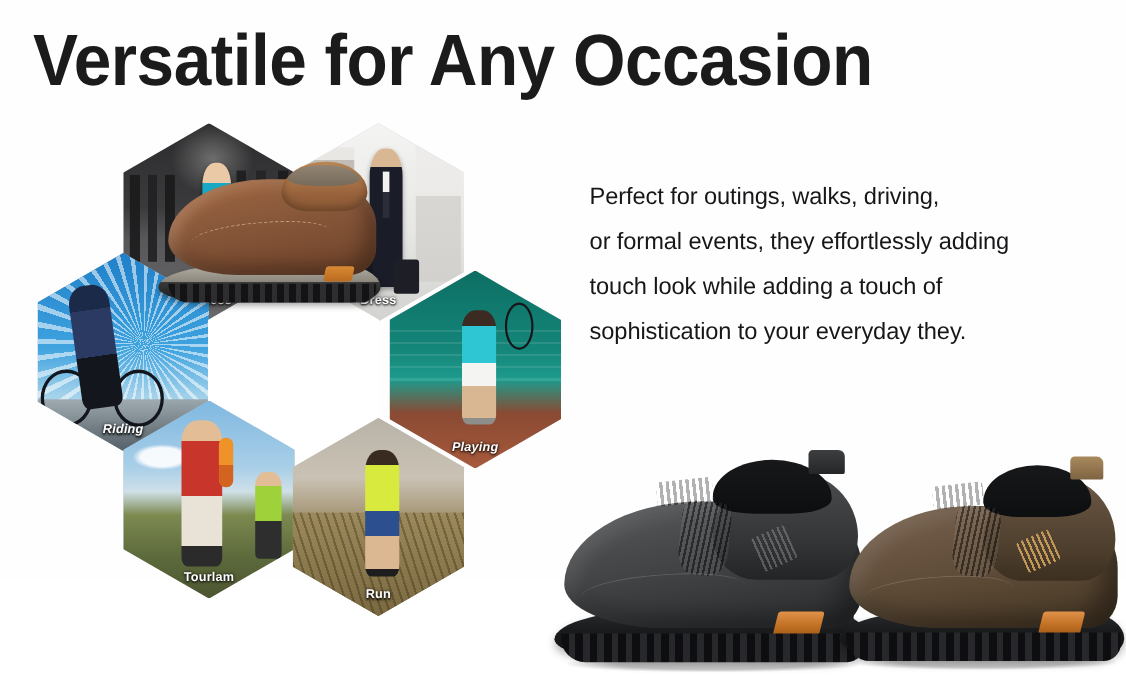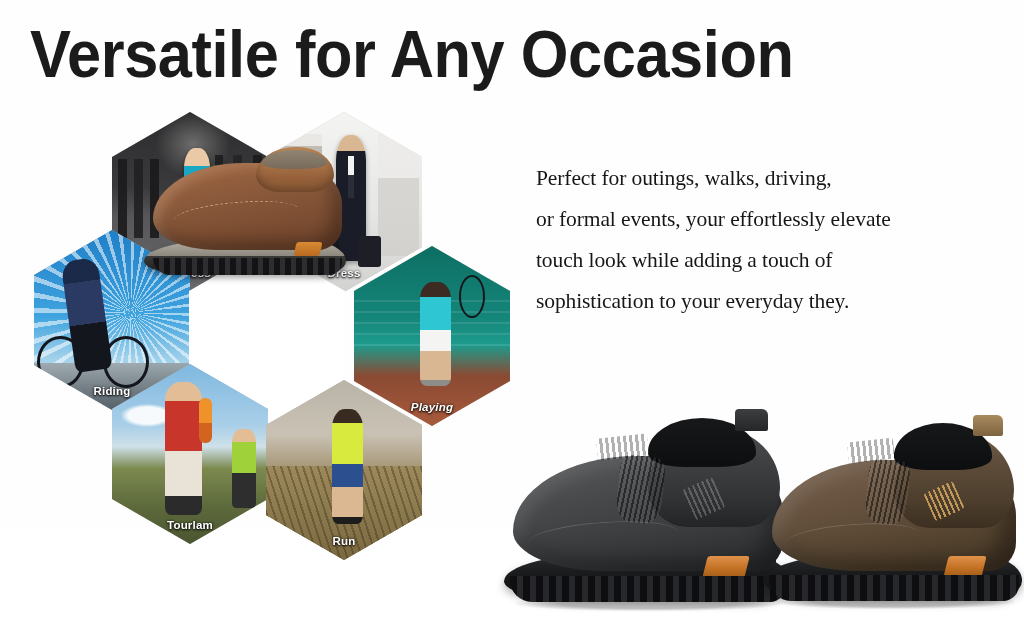--- a/index.html
+++ b/index.html
@@ -25,21 +25,21 @@
   
   .body-copy {
     position:absolute; left:536px; top:158px;
     width:480px;
     font-size:21.5px;
     line-height:41px;
     color:#17171a;
     font-weight:400;
     letter-spacing:-0.1px;
   }
-  .body-copy .ln { display:block; white-space:nowrap;font-family:Liberation Serif, serif; }
+  .body-copy .ln { display:block; white-space:nowrap; }
 
   
   #collage { position:absolute; left:34px; top:112px; width:420px; height:440px; }
   .hex {
     position:absolute; width:156px; height:180px;
     clip-path:polygon(50% 0%, 100% 25%, 100% 75%, 50% 100%, 0% 75%, 0% 25%);
     overflow:hidden;
     background:#bbb;
   }
   .hex .scene { position:absolute; inset:0; }
@@ -47,21 +47,21 @@
     position:absolute; left:0; right:0; bottom:13px;
     text-align:center;
     color:#fff; font-size:11.5px; font-weight:700;
     text-shadow:0 1px 2px rgba(0,0,0,.95), 0 0 3px rgba(0,0,0,.8);
     letter-spacing:.2px;
     z-index:6;
   }
   
   .h-fitness { left:78px;  top:0px;   }
   .h-dress   { left:232px; top:0px;   }
-  .h-riding  { left:0px;   top:118px; }
+  .h-riding  { left:0px;   top:118px;font-style:italic; }
   .h-center  { left:155px; top:134px; background:#fff; }
   .h-playing { left:320px; top:134px;font-style:italic; }
   .h-tourism { left:78px;  top:252px; }
   .h-run     { left:232px; top:268px; }
 
   
   .sc-gym {
     background:
       radial-gradient(ellipse 40% 30% at 52% 18%, #6d6d6d 0%, transparent 60%),
       linear-gradient(180deg,#2c2c2e 0%,#3a3a3c 42%,#57575a 58%,#6a6a6d 100%);
@@ -379,21 +379,21 @@
     <div class="cs-sole"></div>
     <div class="cs-upper"></div>
     <div class="cs-collar"></div>
     <div class="cs-seam"></div>
     <div class="cs-orange"></div>
     <div class="cs-lugs"></div>
   </div>
 
   <div class="body-copy">
     <span class="ln">Perfect for outings, walks, driving,</span>
-    <span class="ln">or formal events, your effortlessly elevate</span>
+    <span class="ln">or formal events, they effortlessly adding</span>
     <span class="ln">touch look while adding a touch of</span>
     <span class="ln">sophistication to your everyday they.</span>
   </div>
 
   <div class="p-peek"></div>
 
   <div class="product p-grey">
     <div class="p-shadow"></div>
     <div class="p-midsole"></div>
     <div class="p-upper"></div>

